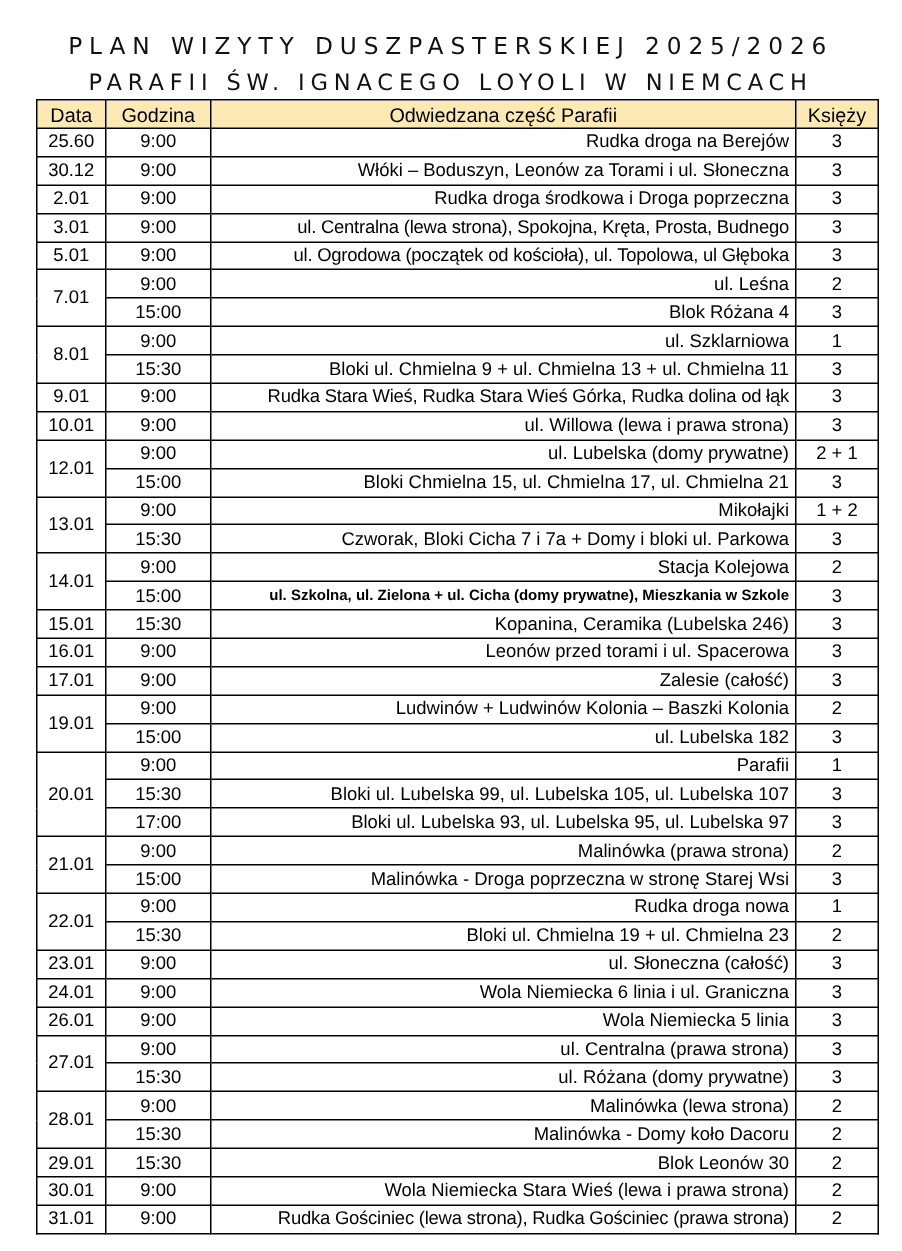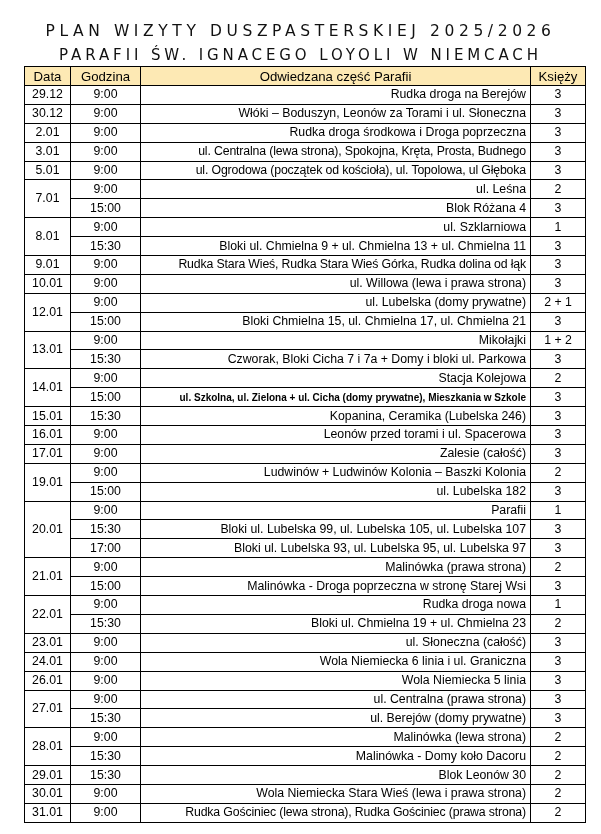--- a/index.html
+++ b/index.html
@@ -40,21 +40,21 @@
   <thead>
     <tr>
       <th class="center">Data</th>
       <th class="center">Godzina</th>
       <th class="center">Odwiedzana część Parafii</th>
       <th class="center">Księży</th>
     </tr>
   </thead>
   <tbody id="schedule-body">
       <tr>
-        <td class="center" rowspan="1">29.12</td>
+        <td class="center" rowspan="1">25.60</td>
         <td class="center">9:00</td>
         <td class="left">Rudka droga na Berejów</td>
         <td class="center">3</td>
       </tr>
       <tr>
         <td class="center" rowspan="1">30.12</td>
         <td class="center">9:00</td>
         <td class="left">Włóki – Boduszyn, Leonów za Torami i ul. Słoneczna</td>
         <td class="center">3</td>
       </tr>
@@ -229,21 +229,21 @@
         <td class="center">3</td>
       </tr>
       <tr>
         <td class="center" rowspan="2">27.01</td>
         <td class="center">9:00</td>
         <td class="left">ul. Centralna (prawa strona)</td>
         <td class="center">3</td>
       </tr>
       <tr>
         <td class="center">15:30</td>
-        <td class="left">ul. Berejów (domy prywatne)</td>
+        <td class="left">ul. Różana (domy prywatne)</td>
         <td class="center">3</td>
       </tr>
       <tr>
         <td class="center" rowspan="2">28.01</td>
         <td class="center">9:00</td>
         <td class="left">Malinówka (lewa strona)</td>
         <td class="center">2</td>
       </tr>
       <tr>
         <td class="center">15:30</td>

